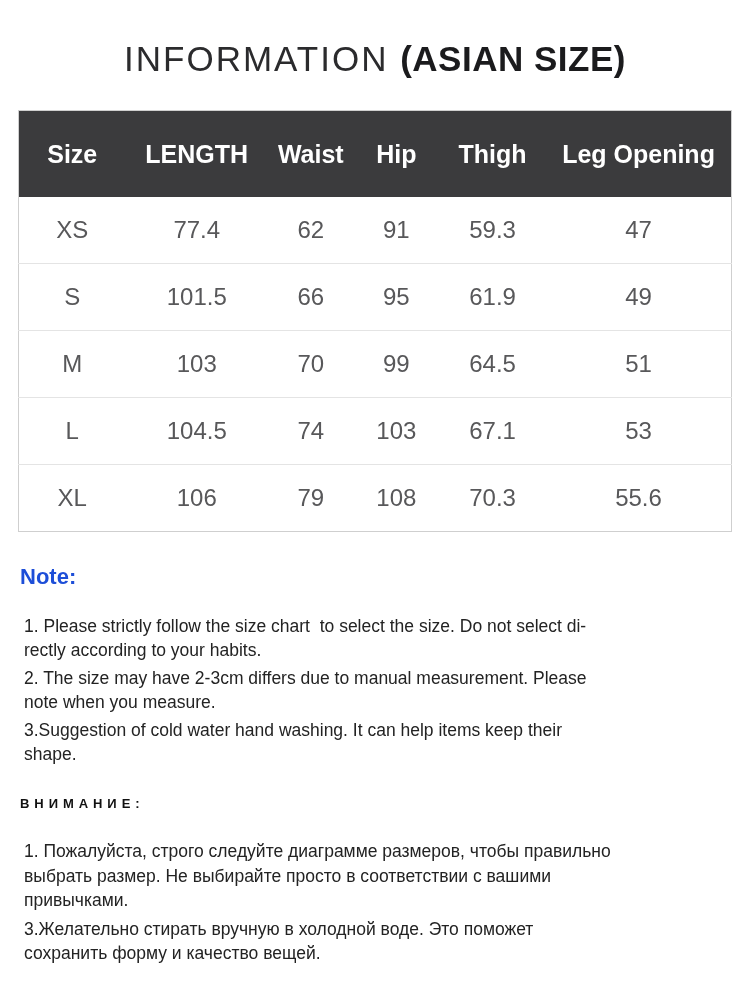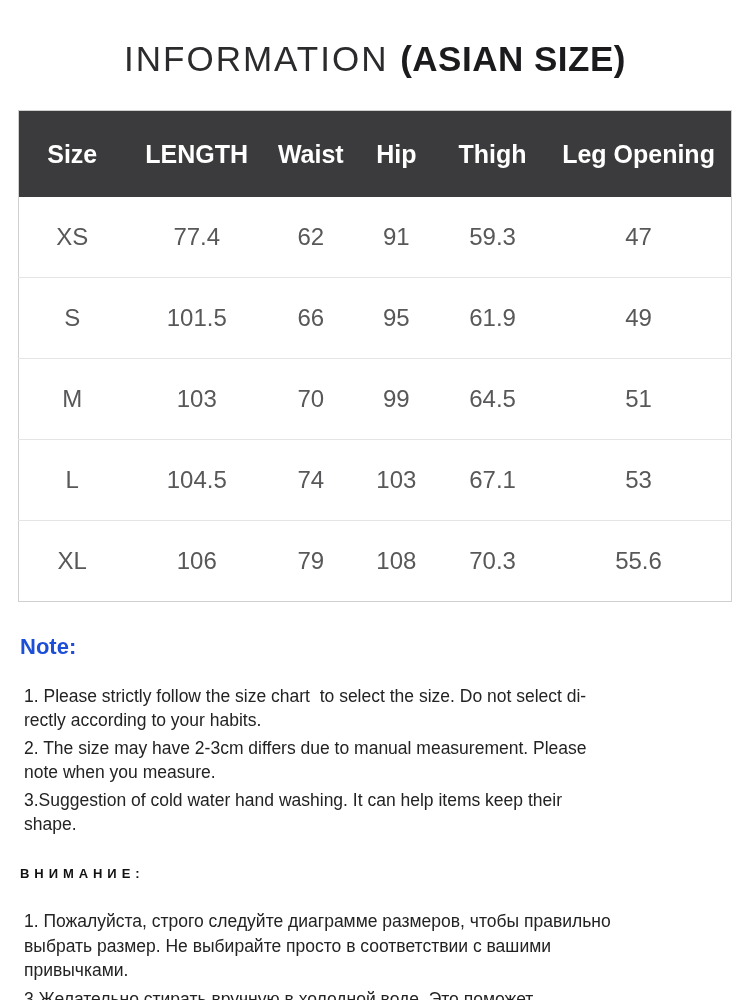--- a/index.html
+++ b/index.html
@@ -54,21 +54,21 @@
     letter-spacing: 0px;
   }
   .size-table tbody td {
     height: 56px;
     text-align: center;
     vertical-align: middle;
     font-size: 24px;
     font-weight: 400;
     color: #58585a;
     border-top: 1px solid #e4e4e4;
-    padding: 12px;
+    padding: 5px;
   }
   .size-table tbody tr:first-child td {
     border-top: none;
   }
   .notes {
     margin: 0 22px 0 20px;
   }
   .note-heading {
     margin: 32px 0 24px 0;
     font-size: 22px;

